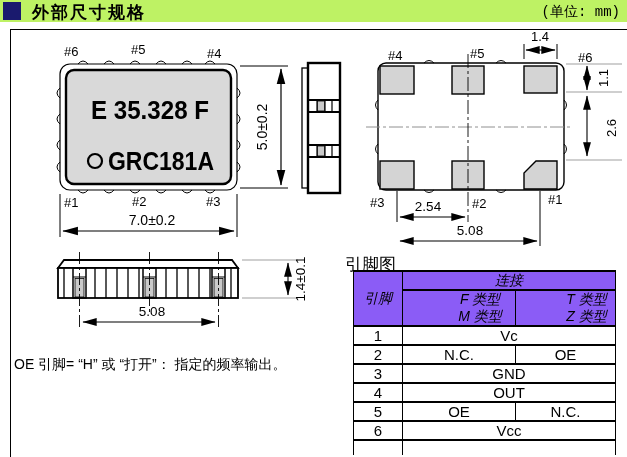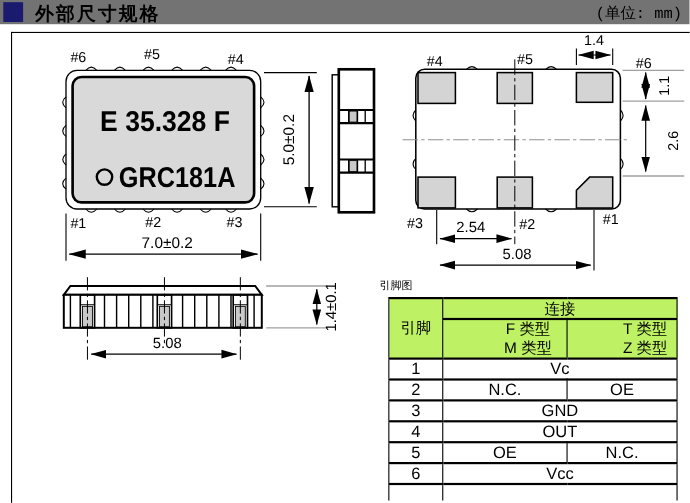--- a/index.html
+++ b/index.html
@@ -1,34 +1,34 @@
 <!DOCTYPE html>
 <html><head>
 <meta charset="utf-8">
 <style>
   html,body{margin:0;padding:0;background:#fff;}
   body{width:627px;height:457px;position:relative;overflow:hidden;
        font-family:"Liberation Sans",sans-serif;color:#000;}
   
-  .titlebar{position:absolute;left:0;top:0;width:627px;height:22px;background:#737373;}
+  .titlebar{position:absolute;left:0;top:0;width:627px;height:22px;background:#bef264;}
   .titlebar .sq{position:absolute;left:3px;top:2px;width:18px;height:18px;background:#1a1a6e;}
   .titlebar .ttl{position:absolute;left:32px;top:1px;font-size:17px;font-weight:bold;letter-spacing:2px;}
   .titlebar .unit{position:absolute;right:7px;top:3px;font-size:14px;font-family:Liberation Mono, monospace;}
   
   .frame{position:absolute;left:10px;top:29px;width:617px;height:428px;
          border-left:1.5px solid #000;border-top:1.5px solid #000;}
   svg{position:absolute;left:0;top:0;}
   
   .notes{position:absolute;left:14px;top:354px;font-size:14px;line-height:20px;white-space:nowrap;}
   
-  .tbl-caption{position:absolute;left:345px;top:253px;font-size:10px;}
+  .tbl-caption{position:absolute;left:345px;top:253px;font-size:17px;}
   table.pin-table{position:absolute;left:353px;top:270px;border-collapse:collapse;table-layout:fixed;}
   table.pin-table td{border:2px solid #000;border-left-width:1px;border-right-width:1px;
       text-align:center;vertical-align:middle;padding:0;font-size:15px;}
-  table.pin-table td.hdr{background:#bef264;font-size:14px;line-height:17px;}
+  table.pin-table td.hdr{background:#8b5cf6;font-size:14px;line-height:17px;font-style:italic;}
   table.pin-table tr.h1 td{height:16px;}
   table.pin-table tr.h2 td{height:34px;padding-left:42px;}
   table.pin-table tr.body td{height:17px;}
   table.pin-table tr.partial td{height:14px;border-bottom:none;}
 </style>
 </head>
 <body>
 
 <div class="titlebar">
   <div class="sq"></div>
@@ -154,20 +154,21 @@
     </g>
     <g>
       <path stroke="#a0a0a0" stroke-width="1.2" d="M242,260 H298 M242,298 H298"></path>
       <line x1="288" y1="263" x2="288" y2="295" stroke-width="1.1" marker-start="url(#arw)" marker-end="url(#arw)"></line>
       <text transform="translate(305,279) rotate(-90)" text-anchor="middle" font-size="13.5" fill="#000" stroke="none">1.4±0.1</text>
     </g>
   </g>
 </svg>
 
 <div class="notes">
+  <div>OE 引脚= “H” 或 “打开”： 指定的频率输出。</div>
 </div>
 
 <div class="tbl-caption">引脚图</div>
 <table class="pin-table">
   <colgroup>
       <col style="width:49px">
       <col style="width:113px">
       <col style="width:100px">
     </colgroup>
   <tbody>

